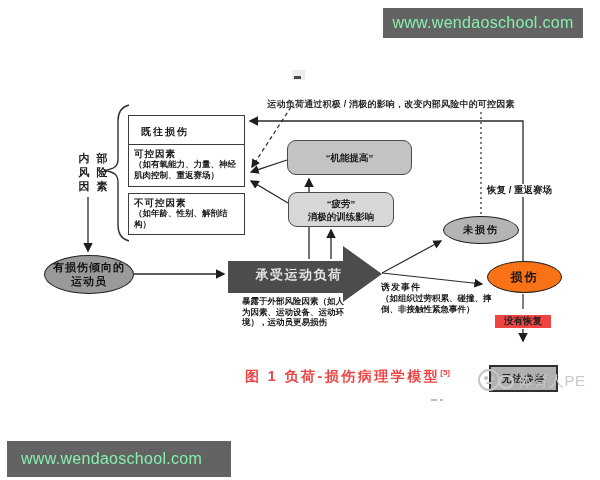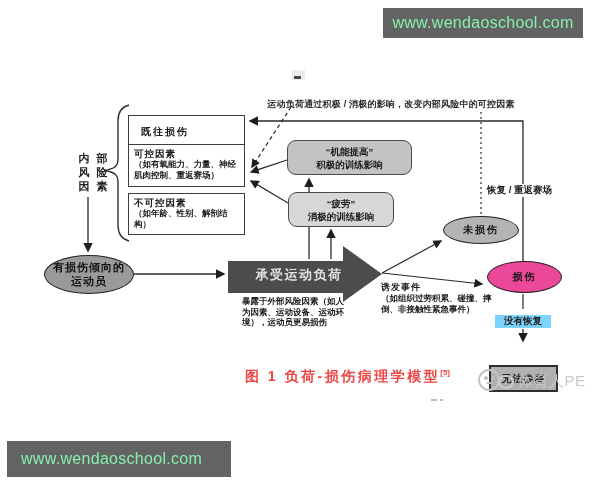--- a/index.html
+++ b/index.html
@@ -21,34 +21,34 @@
   
   .rbox{border:1.4px solid #4a4a4a;border-radius:9px;box-sizing:border-box;text-align:center;
         font-weight:bold;font-size:9.5px;line-height:13px;display:flex;flex-direction:column;justify-content:center;color:#1a1a1a;}
   .box-fit{left:287px;top:140px;width:125px;height:35px;background:#c3c3c3;}
   .box-fat{left:288px;top:192px;width:106px;height:35px;background:#d7d7d7;}
   
   .ell{border:1.7px solid #222;border-radius:50%;box-sizing:border-box;display:flex;flex-direction:column;
        align-items:center;justify-content:center;font-weight:bold;color:#111;text-align:center;}
   .ell-athlete{left:44px;top:255px;width:90px;height:39px;background:#9a9a9a;font-size:11px;line-height:13.5px;letter-spacing:1px;}
   .ell-uninj{left:443px;top:216px;width:76px;height:28px;background:#b4b4b4;font-size:10px;letter-spacing:2px;}
-  .ell-inj{left:487px;top:261px;width:75px;height:32px;background:#ec4899;font-size:10px;letter-spacing:2px;}
+  .ell-inj{left:487px;top:261px;width:75px;height:32px;background:#f97316;font-size:12px;letter-spacing:2px;}
   .box-unable{left:489px;top:345px;width:69px;height:27px;background:#b0b0b0;border:2px solid #2f2f2f;box-sizing:border-box;
         display:flex;align-items:center;justify-content:center;font-size:10px;font-weight:bold;letter-spacing:1px;margin-top:20px;}
   
   .risk-label{left:74px;top:151px;width:40px;text-align:center;font-size:11px;font-weight:bold;line-height:14px;letter-spacing:2px;}
   
   .annot{left:260px;top:98px;width:262px;text-align:center;font-size:9px;font-weight:bold;white-space:nowrap;letter-spacing:.2px;color:#2a2a2a;}
   
   .arrow-label{left:243px;top:266px;width:112px;text-align:center;font-size:13px;font-weight:bold;color:#e3e3e3;letter-spacing:1.5px;}
   .exposure{left:242px;top:296px;width:104px;font-size:8.5px;font-weight:bold;line-height:10.5px;color:#1a1a1a;}
   .trigger{left:381px;top:282px;width:114px;font-size:8.5px;font-weight:bold;line-height:11px;color:#1a1a1a;}
   .trigger .tt{font-size:9px;letter-spacing:1px;display:block;}
   .recovery{left:486px;top:184px;font-size:9.5px;font-weight:bold;background:#fff;white-space:nowrap;padding:0 1px;}
-  .no-recovery{left:495px;top:315px;width:56px;text-align:center;font-size:9.5px;font-weight:bold;background:#7dd3fc;}
+  .no-recovery{left:495px;top:315px;width:56px;text-align:center;font-size:9.5px;font-weight:bold;background:#ef4444;}
   
   .caption{left:150px;top:368px;width:300px;text-align:right;font-size:14px;font-weight:bold;letter-spacing:2.5px;color:#ef4444;}
   .caption sup{font-size:8px;letter-spacing:0;}
   
   .pe-wm{left:476px;top:366px;width:120px;height:30px;color:#c8c8c8;display:flex;align-items:center;}
   .pe-logo{position:relative;width:42px;height:28px;}
   .pe-c1{position:absolute;left:2px;top:2px;width:22px;height:22px;border:2px solid #c4c4c4;border-radius:50%;box-sizing:border-box;}
   .pe-c1 i{position:absolute;background:#c0c0c0;border-radius:50%;}
   .pe-e1{left:4px;top:5px;width:4px;height:4px;}
   .pe-e2{left:11px;top:5px;width:4px;height:4px;}
@@ -129,21 +129,20 @@
 <div class="abs ell ell-athlete">
   <div>有损伤倾向的</div>
   <div>运动员</div>
 </div>
 
 <div class="abs arrow-label">承受运动负荷</div>
 <div class="abs exposure">暴露于外部风险因素（如人为因素、运动设备、运动环境），运动员更易损伤</div>
 
 <div class="abs rbox box-fit">
   <div>“机能提高”</div>
-  <div>积极的训练影响</div>
 </div>
 <div class="abs rbox box-fat">
   <div>“疲劳”</div>
   <div>消极的训练影响</div>
 </div>
 
 <div class="abs trigger">
   <span class="tt">诱发事件</span>
   <span>（如组织过劳积累、碰撞、摔倒、非接触性紧急事件）</span>
 </div>

